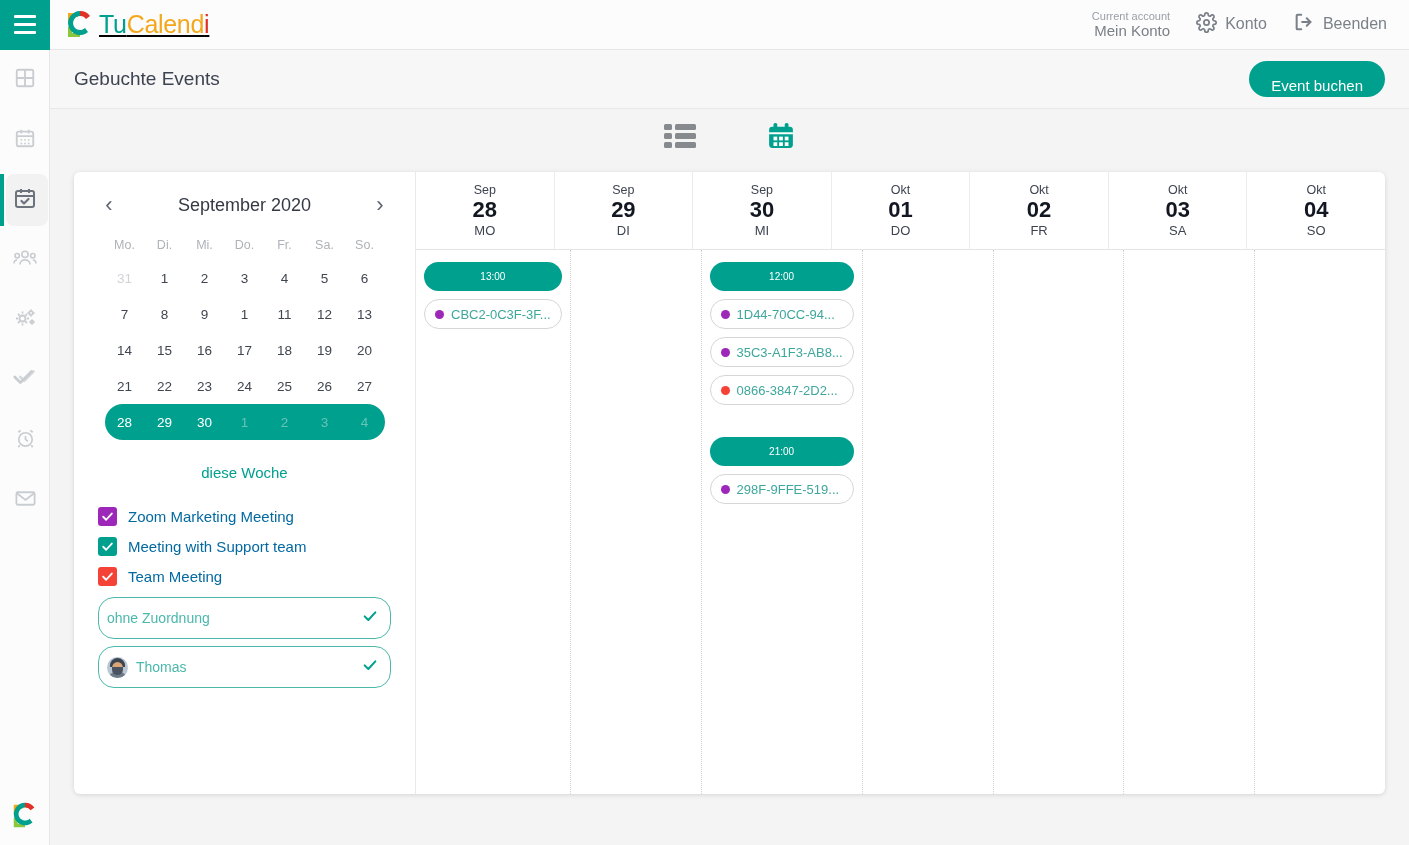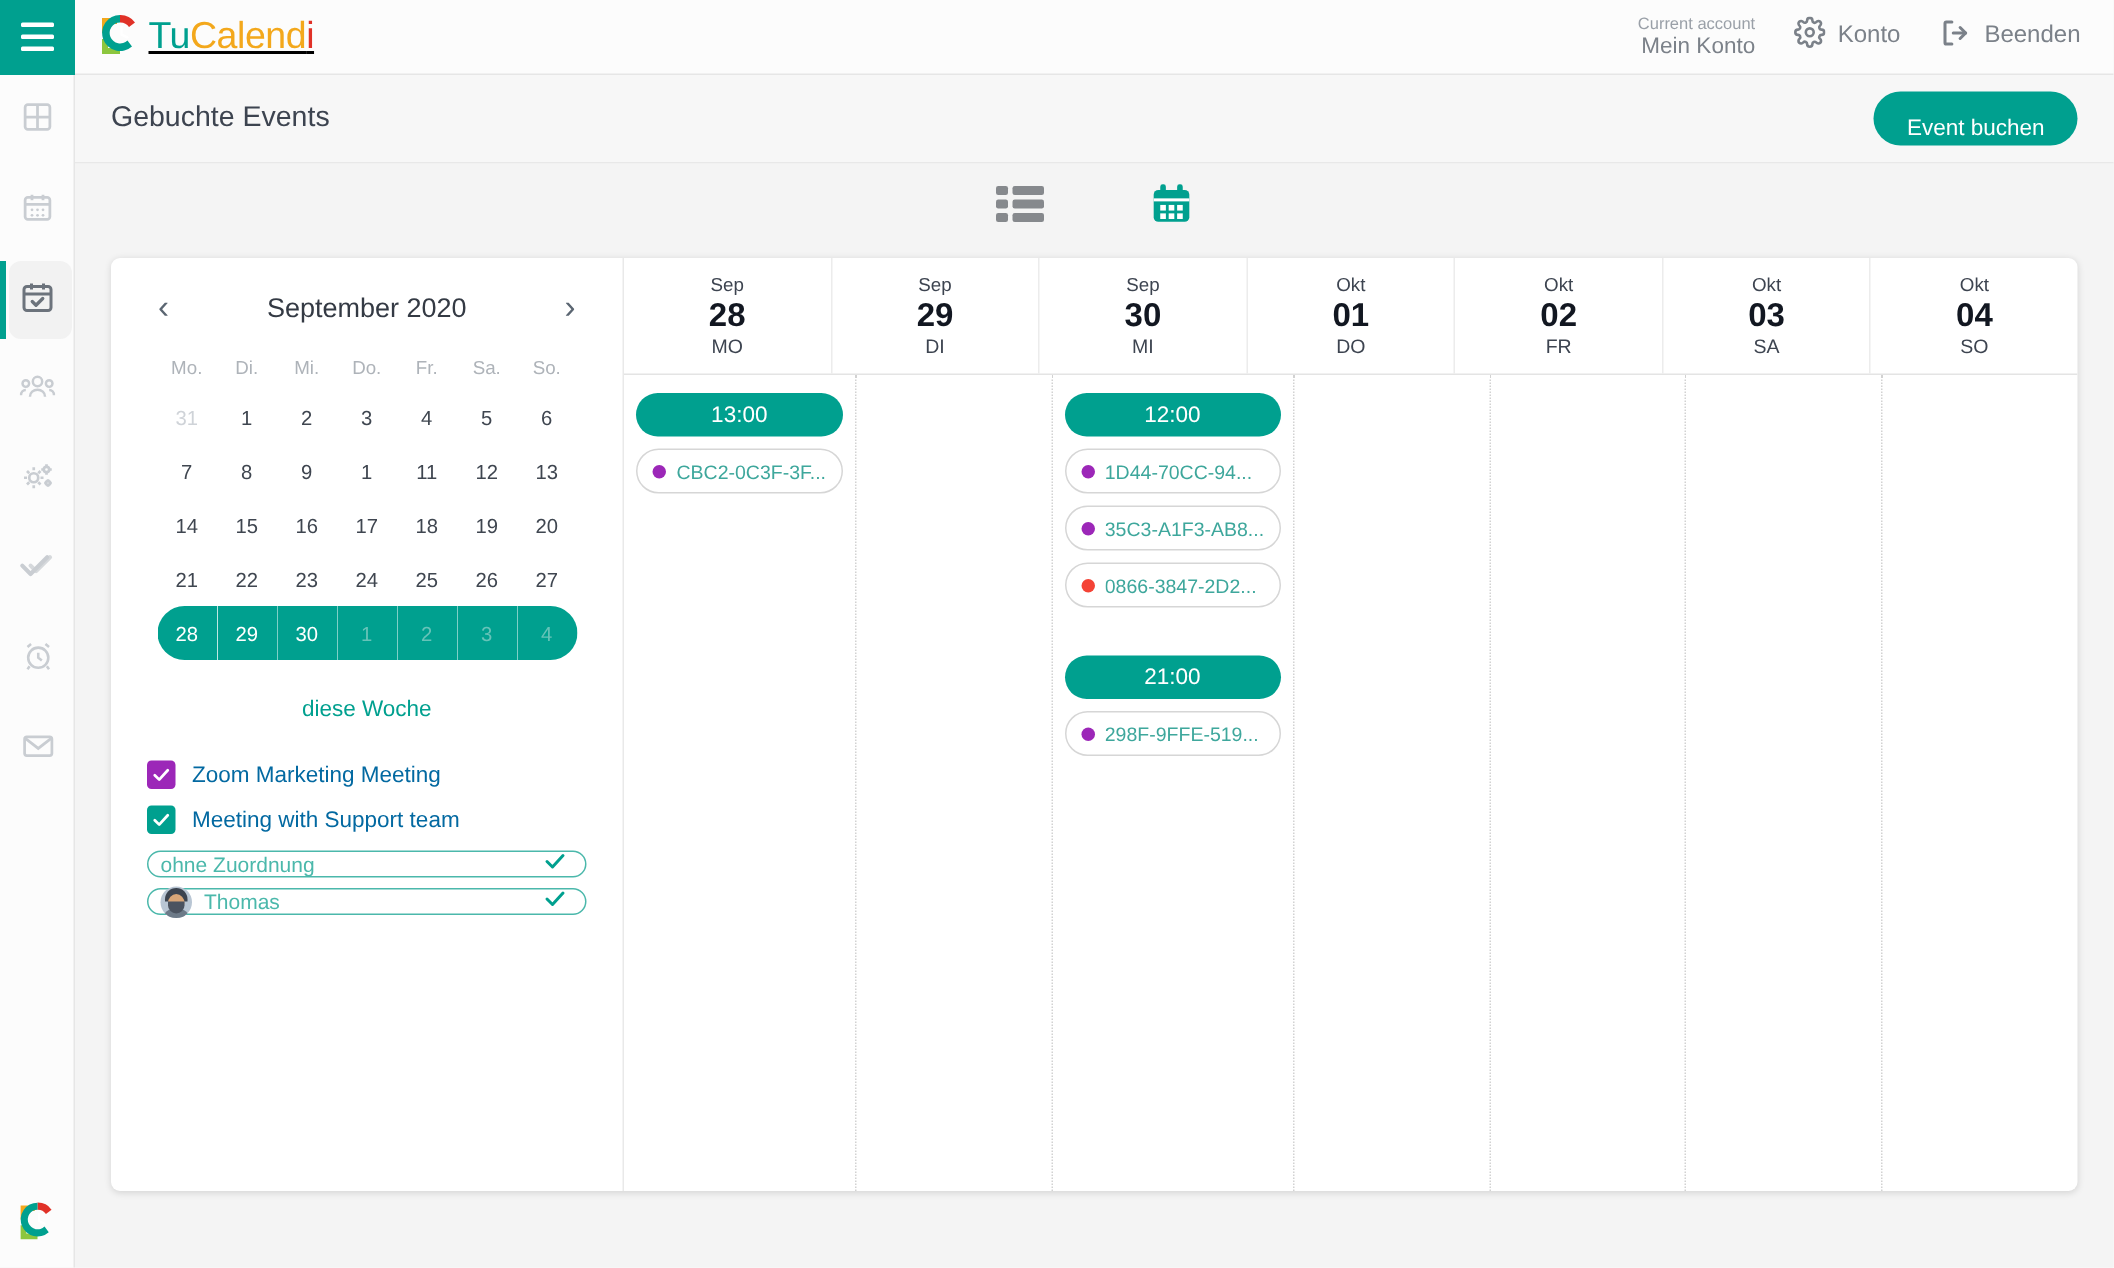--- a/index.html
+++ b/index.html
@@ -129,21 +129,21 @@
     display: flex; align-items: center; gap: 11px;
     padding: 0 24px; margin-bottom: 11px; cursor: pointer;
   }
   .cb {
     width: 19px; height: 19px; border-radius: 3px;
     display: flex; align-items: center; justify-content: center; flex: 0 0 19px;
   }
   .cb svg { display: block; }
   .cb-label { font-size: 15px; color: #0369a1; text-align: center; }
   .pill {
-    margin: 0 24px 7px; height: 18px; border: 1px solid #4bb8ab;
+    margin: 0 24px 7px; height: 42px; border: 1px solid #4bb8ab;
     border-radius: 16px; display: flex; align-items: center;
     padding: 0 12px 0 8px; cursor: pointer; text-align: center;
   }
   .pill-label { font-size: 14px; color: #4bb8ab; }
   .pill .check { margin-left: auto; color: #00a08f; font-size: 16px; }
   .avatar {
     width: 21px; height: 21px; border-radius: 50%; flex: 0 0 21px;
     margin-right: 8px; overflow: hidden; background: #b9c6d4; position: relative;
   }
   .avatar .hair { position:absolute; left:3px; top:1px; width:15px; height:9px; background:#3c4450; border-radius:8px 8px 0 0;}
@@ -164,21 +164,21 @@
   .dh-dow { font-size: 13px; color: #3d4450; }
   .grid-body { flex: 1; display: flex; }
   .daycol {
     flex: 1; border-right: 1px dotted #d2d2d2;
     padding: 12px 8px 0; display: flex; flex-direction: column; gap: 8px;
   }
   .daycol:last-child { border-right: none; }
   .time-chip {
     background: #00a08f; color: #fff; border-radius: 16px; height: 29px;
     display: flex; align-items: center; justify-content: center;
-    font-size: 15px; flex: 0 0 29px; text-align: center;
+    font-size: 10px; flex: 0 0 29px; text-align: center;
   }
   .evt {
     background: #fff; border: 1px solid #d6d6d6; border-radius: 16px;
     height: 30px; display: flex; align-items: center; gap: 7px;
     padding: 0 10px; flex: 0 0 30px; cursor: pointer; overflow: hidden;
   }
   .dot { width: 9px; height: 9px; border-radius: 50%; flex: 0 0 9px; }
   .evt-label {
     font-size: 13px; color: #3ea79c; white-space: nowrap;
     overflow: hidden; text-overflow: ellipsis;
@@ -450,20 +450,28 @@
           <span class="cb-label">Zoom Marketing Meeting</span>
         </div>
         <div class="cbrow">
           <span class="cb" style="background:#00a08f">
             <svg width="13" height="13" viewBox="0 0 24 24" fill="none" stroke="#fff" stroke-width="3.4" stroke-linecap="round" stroke-linejoin="round">
               <path d="M4 12.5l5.5 5.5L20 6.5"></path>
             </svg>
           </span>
           <span class="cb-label">Meeting with Support team</span>
         </div>
+        <div class="cbrow">
+          <span class="cb" style="background:#f44336">
+            <svg width="13" height="13" viewBox="0 0 24 24" fill="none" stroke="#fff" stroke-width="3.4" stroke-linecap="round" stroke-linejoin="round">
+              <path d="M4 12.5l5.5 5.5L20 6.5"></path>
+            </svg>
+          </span>
+          <span class="cb-label">Team Meeting</span>
+        </div>
       </div>
     <div>
         <div class="pill">
           <span class="pill-label">ohne Zuordnung</span>
           <span class="check"><svg width="16" height="16" viewBox="0 0 24 24" fill="none" stroke="#00a08f" stroke-width="3" stroke-linecap="round" stroke-linejoin="round">
               <path d="M4 12.5l5.5 5.5L20 6.5"></path>
             </svg></span>
         </div>
         <div class="pill">
           <span class="avatar">

